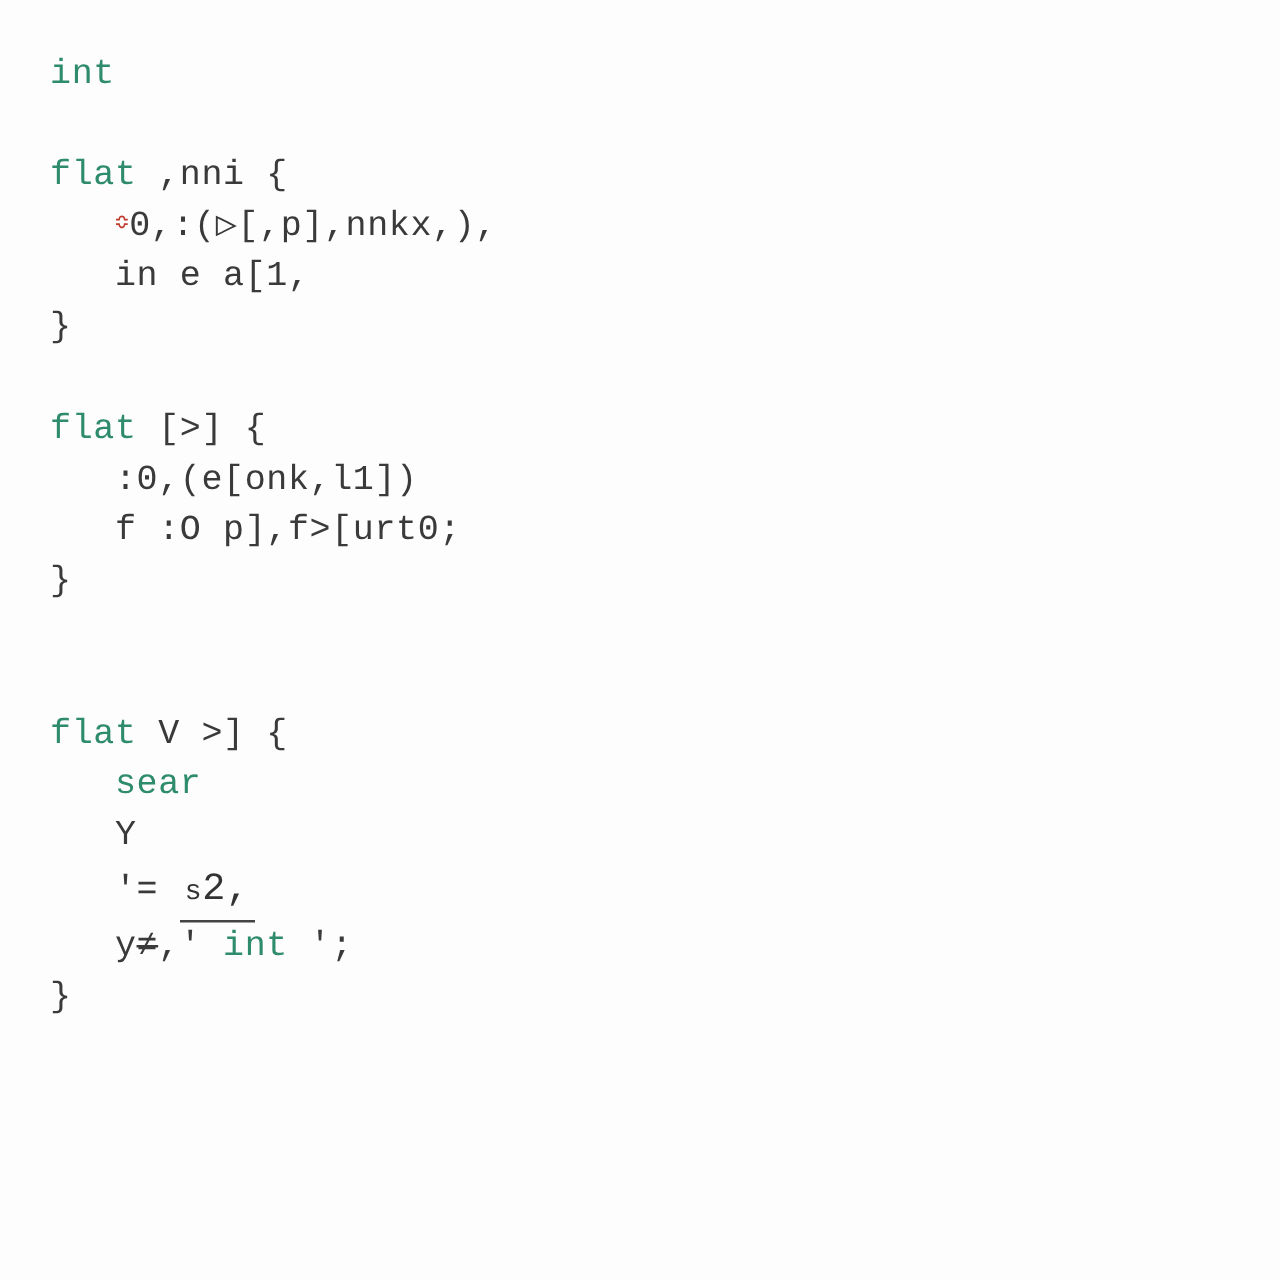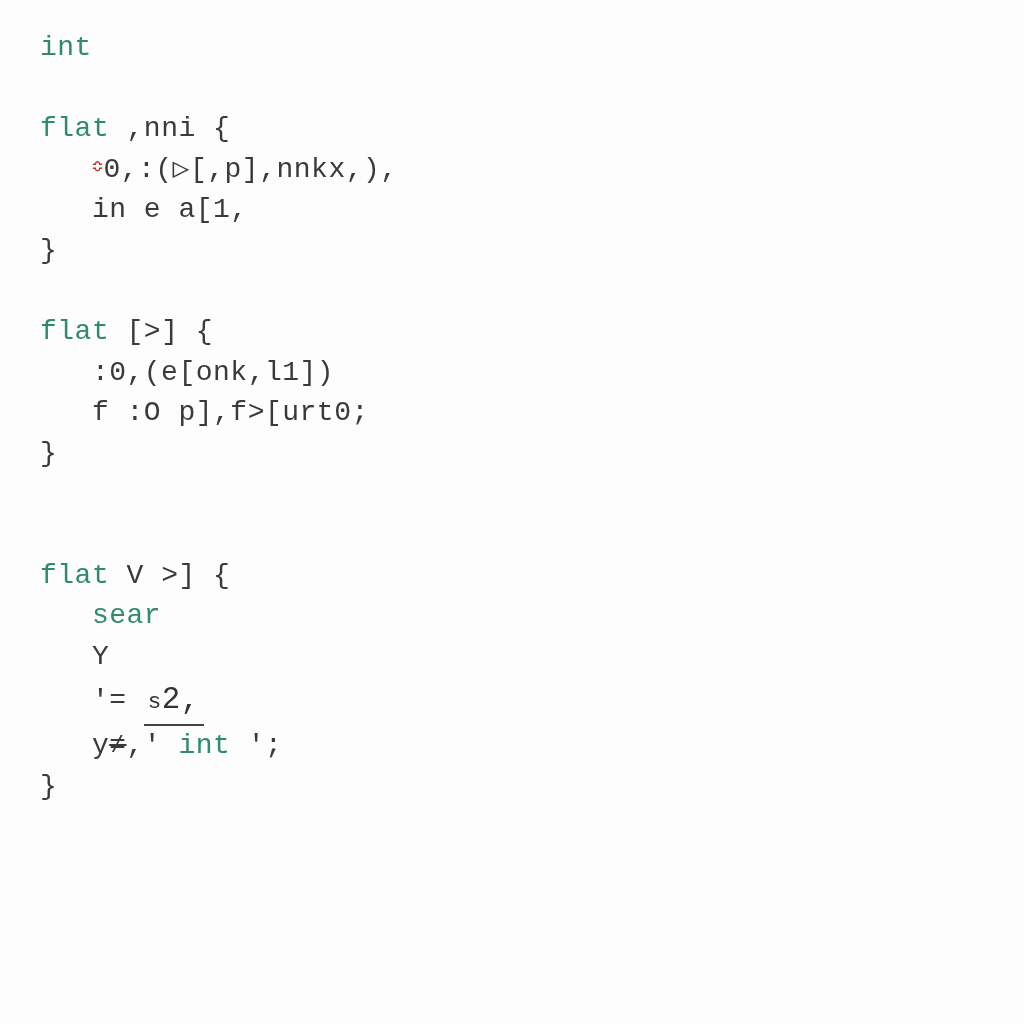--- a/index.html
+++ b/index.html
@@ -7,21 +7,21 @@
     padding: 0;
     width: 1024px;
     height: 1024px;
     background: #fdfdfd;
     font-family: "Consolas", "Courier New", monospace;
     font-size: 28px;
     color: #333;
     overflow: hidden;
   }
   .code-block {
-    padding: 28px 40px;
+    padding: 40px 40px;
     white-space: pre;
     line-height: 1.45;
     letter-spacing: 0.5px;
   }
   .kw   { color: #2e8b6b; }    
   .txt  { color: #3a3a3a; }
   .red  { color: #c0392b; font-size: 0.65em; vertical-align: text-top; }
   .sub  { font-size: 0.8em; }
   .underline {
     border-bottom: 2px solid #444;

